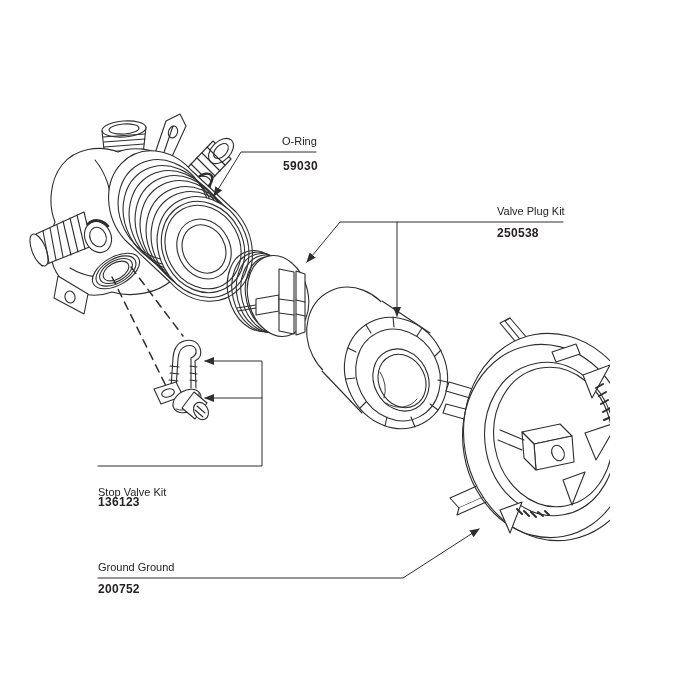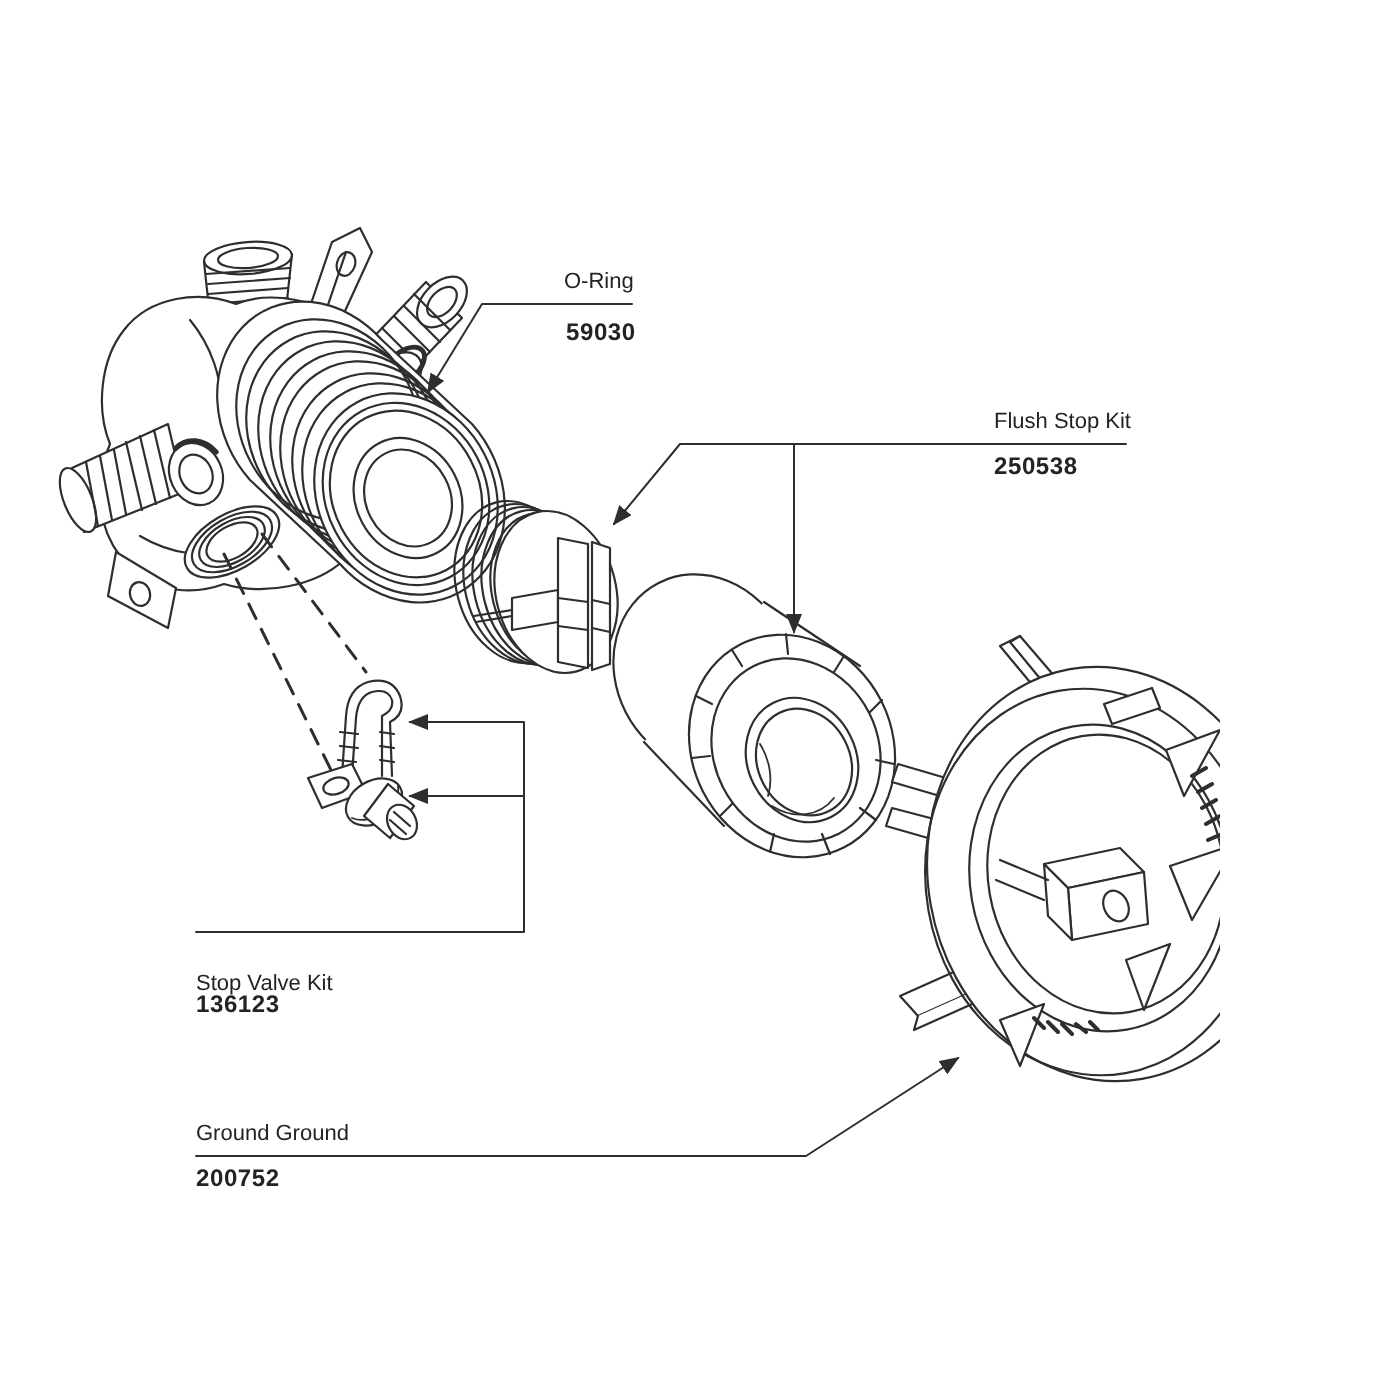--- a/index.html
+++ b/index.html
@@ -173,21 +173,21 @@
       <path d="M397,222 L397,316" marker-end="url(#arw)"></path>
       <path d="M98,466 L262,466 L262,361 L205,361" marker-end="url(#arw)"></path>
       <path d="M262,398 L205,398" marker-end="url(#arw)"></path>
       <path d="M98,578 L403,578 L479,529" marker-end="url(#arw)"></path>
     </g>
   </svg>
 
   <div class="c-name-abs" style="left:282px;top:135px;">O-Ring</div>
   <div class="c-num-abs" style="left:283px;top:159px;">59030</div>
 
-  <div class="c-name-abs" style="left:497px;top:205px;">Flush Stop Kit</div>
+  <div class="c-name-abs" style="left:497px;top:205px;">Valve Plug Kit</div>
   <div class="c-num-abs" style="left:497px;top:226px;">250538</div>
 
   <div class="c-name-abs" style="left:98px;top:449px;margin-top:37px;">Stop Valve Kit</div>
   <div class="c-num-abs" style="left:98px;top:495px;">136123</div>
 
   <div class="c-name-abs" style="left:98px;top:561px;">Ground Ground</div>
   <div class="c-num-abs" style="left:98px;top:582px;">200752</div>
 
 </div>
 

